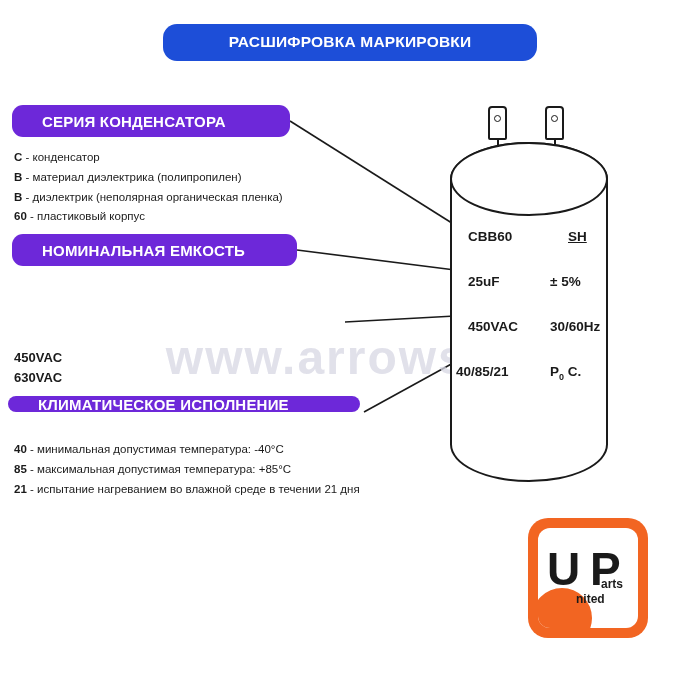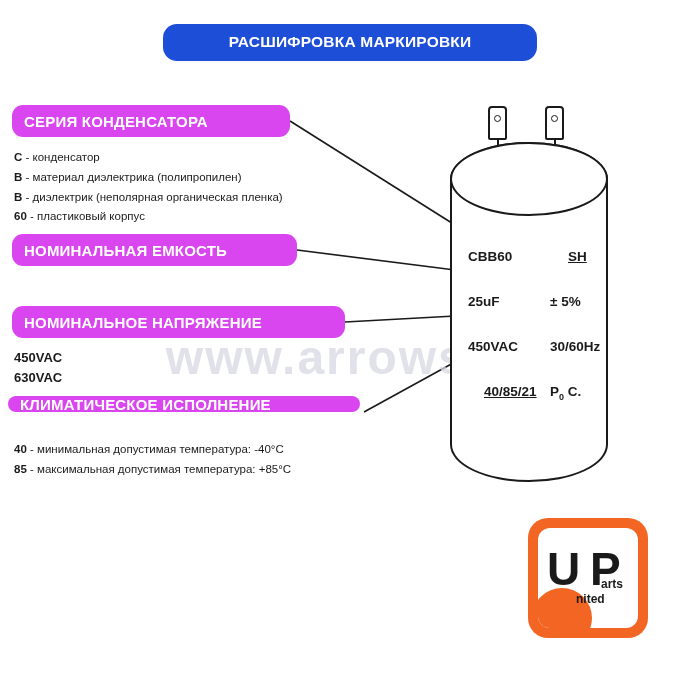--- a/index.html
+++ b/index.html
@@ -33,27 +33,27 @@
     color: #ffffff;
     font-weight: bold;
     font-size: 15.5px;
     line-height: 1.25;
     letter-spacing: 0.2px;
   }
 
   
   .section-label {
     position: absolute;
-    background: #d946ef;
+    background: #6d28d9;
     color: #ffffff;
     font-weight: bold;
     border-radius: 11px;
     display: flex;
     align-items: center;
-    padding-left: 12px;
+    padding-left: 30px;
     font-size: 15px;
     letter-spacing: 0.2px;
     box-sizing: border-box;
   }
   #label-series   { left: 12px; top: 105px;  width: 278px; height: 32px; }
   #label-cap      { left: 12px; top: 234px;  width: 285px; height: 32px; }
   #label-voltage  { left: 12px; top: 306px;  width: 333px; height: 32px; }
   #label-climate  { left: 8px; top: 396px;  width: 352px; height: 16px; }
 
   
@@ -131,33 +131,32 @@
   #leg-left  { left: 64.5px;  top: 46px; }
   #leg-right { left: 121.5px; top: 46px; }
 
   
   .marking {
     position: absolute;
     font-size: 13.5px;
     font-weight: bold;
     color: #1a1a1a;
     white-space: nowrap;
-    margin-top: 20px;
   }
   .marking .sub {
     font-size: 9px;
     vertical-align: sub;
   }
   #mark-row1-a { left: 36px;  top: 137px; }
   #mark-row1-b { left: 136px; top: 137px; text-decoration: underline; }
   #mark-row2-a { left: 36px;  top: 182px; }
   #mark-row2-b { left: 118px; top: 182px; }
   #mark-row3-a { left: 36px;  top: 227px; }
   #mark-row3-b { left: 118px; top: 227px; }
-  #mark-row4-a { left: 52px;  top: 272px; text-decoration: underline; }
+  #mark-row4-a { left: 24px;  top: 272px; }
   #mark-row4-b { left: 118px; top: 272px; }
 
   
   #leaders {
     position: absolute;
     left: 0;
     top: 0;
     width: 700px;
     height: 700px;
     pointer-events: none;
@@ -272,30 +271,30 @@
   <div class="section-label" id="label-series">СЕРИЯ КОНДЕНСАТОРА</div>
   <div class="text-block" id="series-list">
     <div><span class="b">C</span><span> - </span><span>конденсатор</span></div>
     <div><span class="b">B</span><span> - </span><span>материал диэлектрика (полипропилен)</span></div>
     <div><span class="b">B</span><span> - </span><span>диэлектрик (неполярная органическая пленка)</span></div>
     <div><span class="b">60</span><span> - </span><span>пластиковый корпус</span></div>
   </div>
 
   <div class="section-label" id="label-cap">НОМИНАЛЬНАЯ ЕМКОСТЬ</div>
 
-  <div class="section-label" id="label-voltage">НОМИНАЛЬНОЕ НАПРЯЖЕНИЕ</div>
   <div class="text-block" id="volt-list">
     <div>450VAC</div>
     <div>630VAC</div>
   </div>
 
   <div class="section-label" id="label-climate">КЛИМАТИЧЕСКОЕ ИСПОЛНЕНИЕ</div>
   <div class="text-block" id="climate-list">
     <div><span class="b">40</span><span> - </span><span>минимальная допустимая температура: -40°C</span></div>
     <div><span class="b">85</span><span> - </span><span>максимальная допустимая температура: +85°C</span></div>
+    <div><span class="b">21</span><span> - </span><span>испытание нагреванием во влажной среде в течении 21 дня</span></div>
   </div>
 
   <div id="capacitor">
     <div class="terminal" id="terminal-left"></div>
     <div class="terminal" id="terminal-right"></div>
     <div class="terminal-leg" id="leg-left"></div>
     <div class="terminal-leg" id="leg-right"></div>
     <div class="cap-body"></div>
     <div class="cap-top-ellipse"></div>
 

